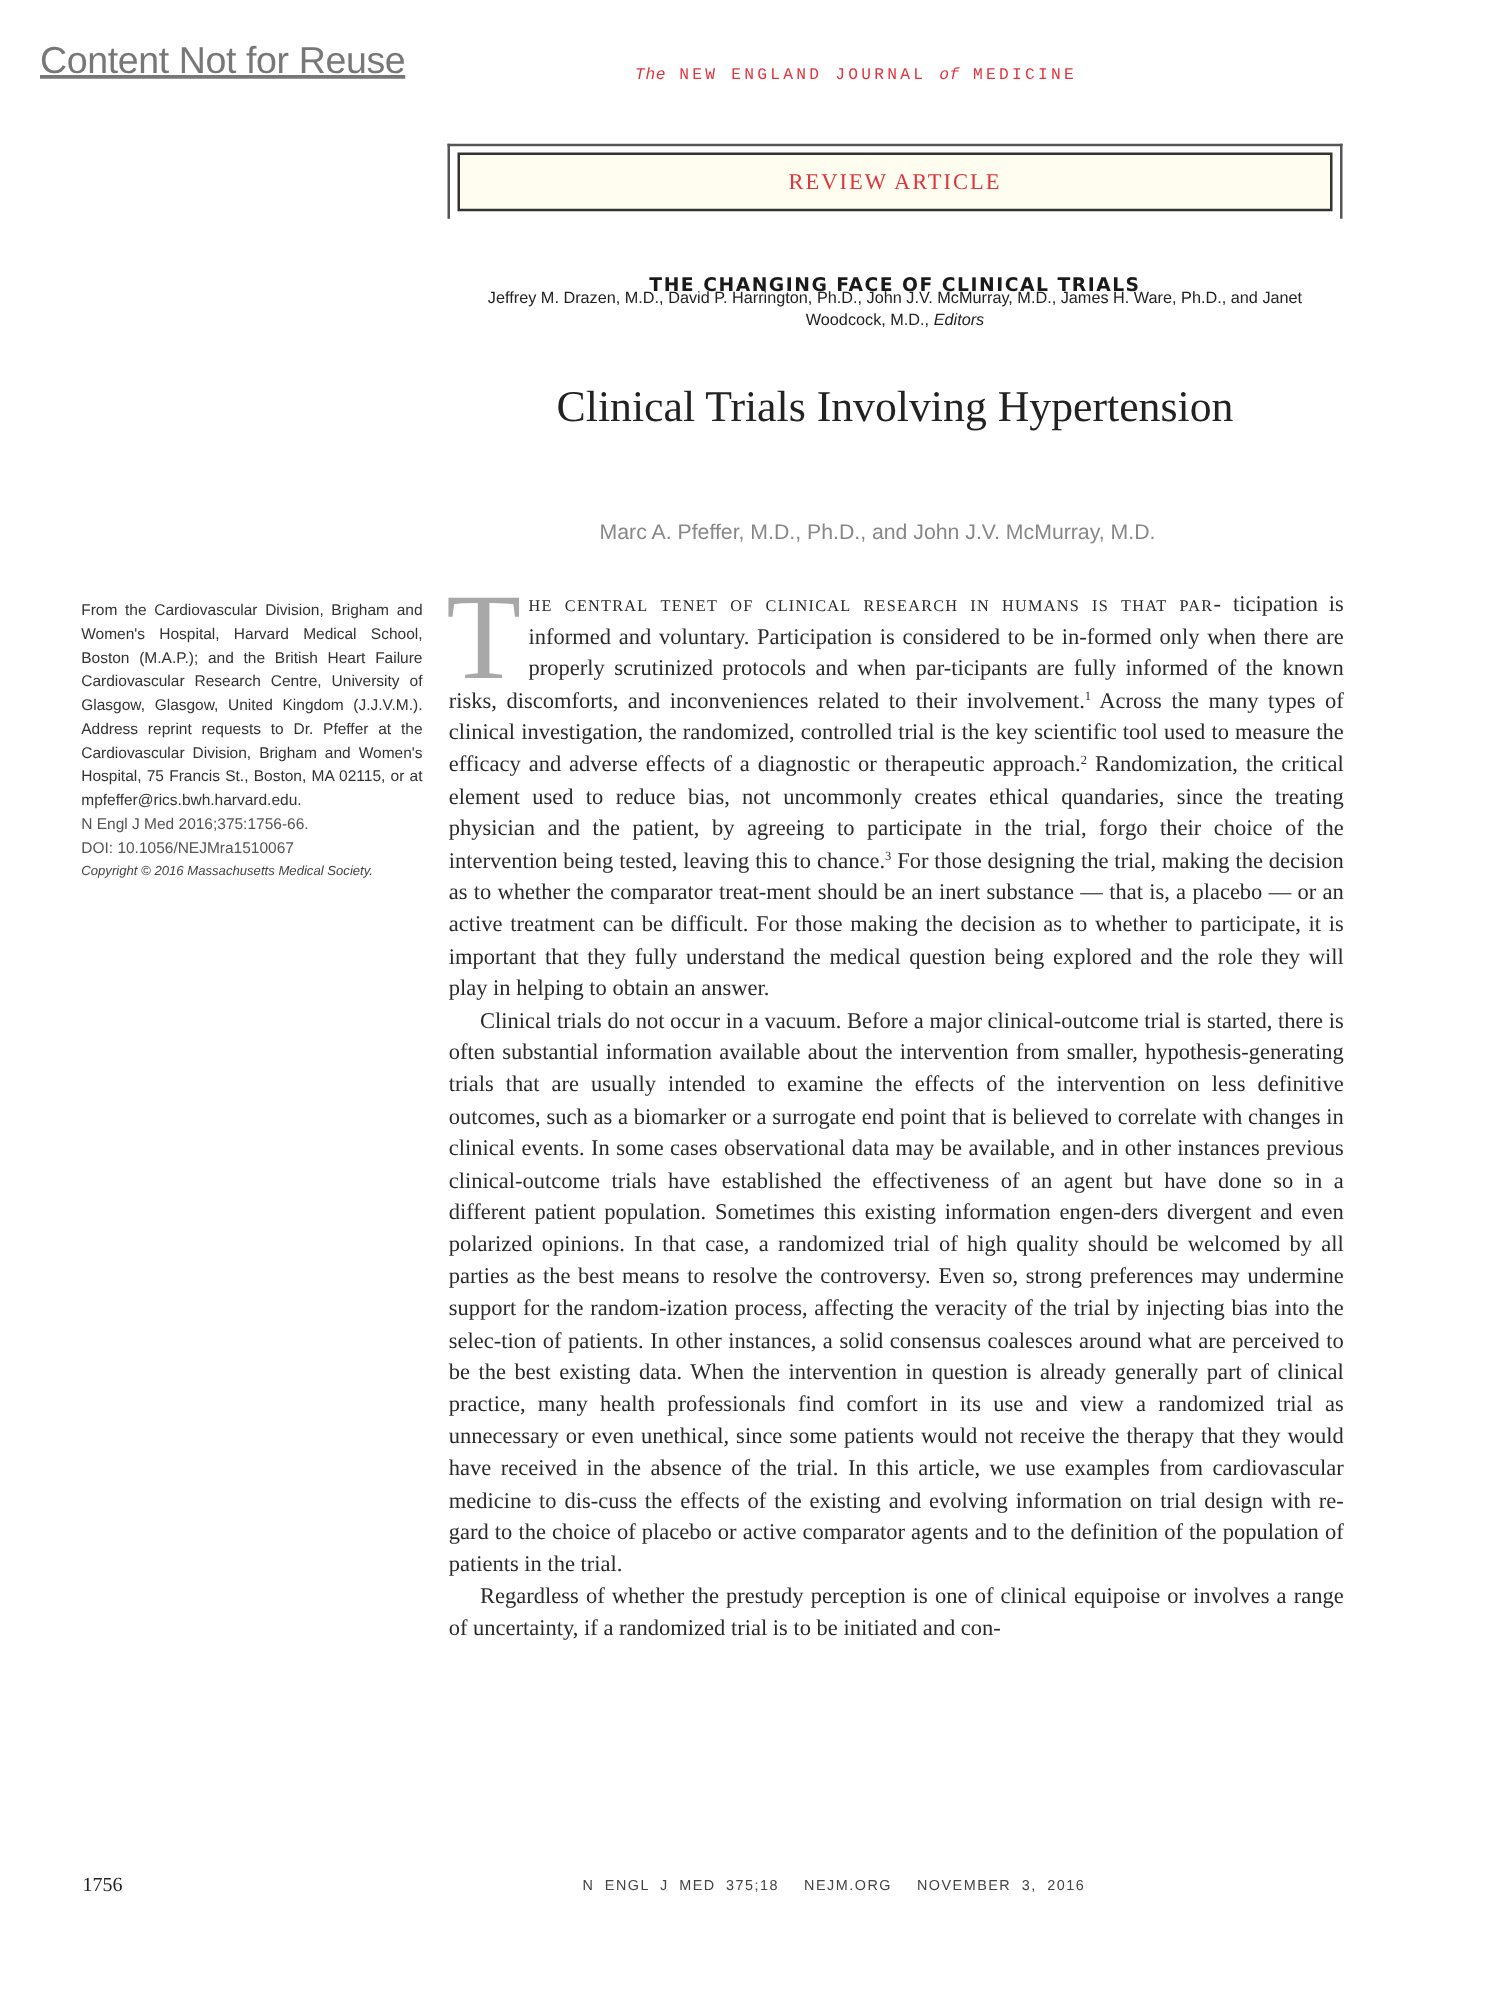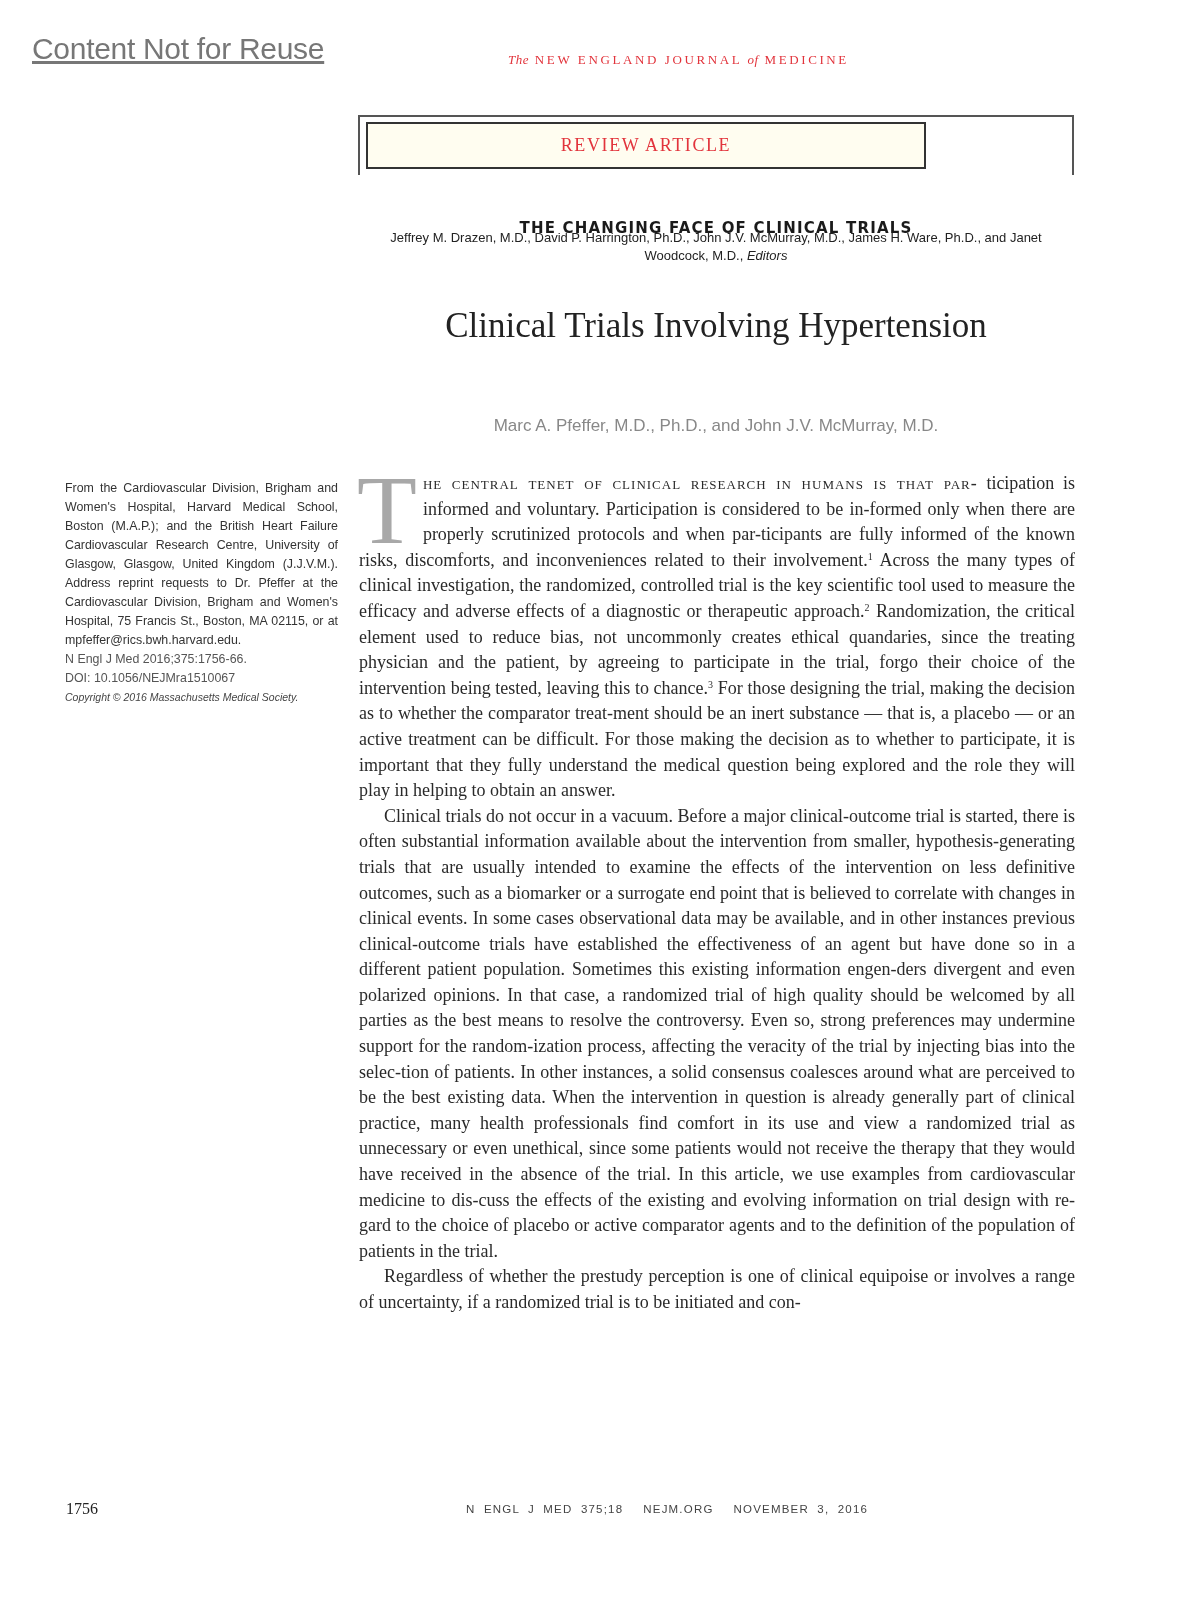--- a/index.html
+++ b/index.html
@@ -5,51 +5,51 @@
     html, body { margin: 0; padding: 0; background: #ffffff; }
     body { width: 1200px; height: 1600px; position: relative; overflow: hidden; }
     .watermark {
       position: absolute; left: 32px; top: 32px;
       font-family: "Liberation Sans", sans-serif; font-size: 30px; color: #777777;
       letter-spacing: -0.3px;
       text-decoration: underline;
     }
     .running-head {
       position: absolute; left: 0; width: 1200px; top: 52px; padding-left: 508px; box-sizing: border-box;
-      font-family: Liberation Serif, serif; font-size: 13px; color: #e2343c; letter-spacing: 2.6px;
+      font-family: Liberation Mono, monospace; font-size: 13px; color: #e2343c; letter-spacing: 2.6px;
     }
     .running-head .it { font-style: italic; letter-spacing: 0.5px; }
     .banner-outer {
       position: absolute; left: 358px; top: 115px; width: 716px; height: 60px;
       border-top: 2px solid #555; border-left: 2px solid #555; border-right: 2px solid #555;
       box-sizing: border-box;
     }
     .banner-inner {
-      position: absolute; left: 366px; top: 122px; width: 560px; height: 47px;
+      position: absolute; left: 366px; top: 122px; width: 700px; height: 47px;
       background: #fffdf0; border: 2px solid #333; box-sizing: border-box;
       display: flex; align-items: center; justify-content: center;
     }
     .banner-label {
       font-family: "Liberation Serif", serif; font-size: 18px; color: #e2343c; letter-spacing: 1.6px;
     }
     .series-title {
       position: absolute; left: 358px; width: 716px; top: 219px; text-align: center;
       font-family: "DejaVu Sans", sans-serif; font-weight: bold; font-size: 15px; letter-spacing: 1.2px; color: #1a1a1a;
     }
     .series-editors {
       position: absolute; left: 358px; width: 716px; top: 229px; text-align: center;
       font-family: "Liberation Sans", sans-serif; font-size: 13px; line-height: 18px; color: #222;
     }
     .series-editors .it { font-style: italic; }
     .article-title {
       position: absolute; left: 358px; width: 716px; top: 304px; text-align: center;
       font-family: "Liberation Serif", serif; font-size: 35px; line-height: 43px; color: #222;
     }
     .article-authors {
-      position: absolute; left: 358px; width: 716px; top: 416px; text-align: center;
+      position: absolute; left: 344px; width: 716px; top: 416px; text-align: center;
       font-family: "Liberation Sans", sans-serif; font-size: 17px; color: #888;
     }
     .sidebar {
       position: absolute; left: 65px; top: 479px; width: 273px;
       font-family: "Liberation Sans", sans-serif; font-size: 12.4px; line-height: 19px; color: #333;
       text-align: justify;
     }
     .sidebar .cite { margin-top: 0; text-align: left; color: #555; }
     .sidebar .copyright { font-style: italic; font-size: 10.5px; color: #444; }
     .body-col {

